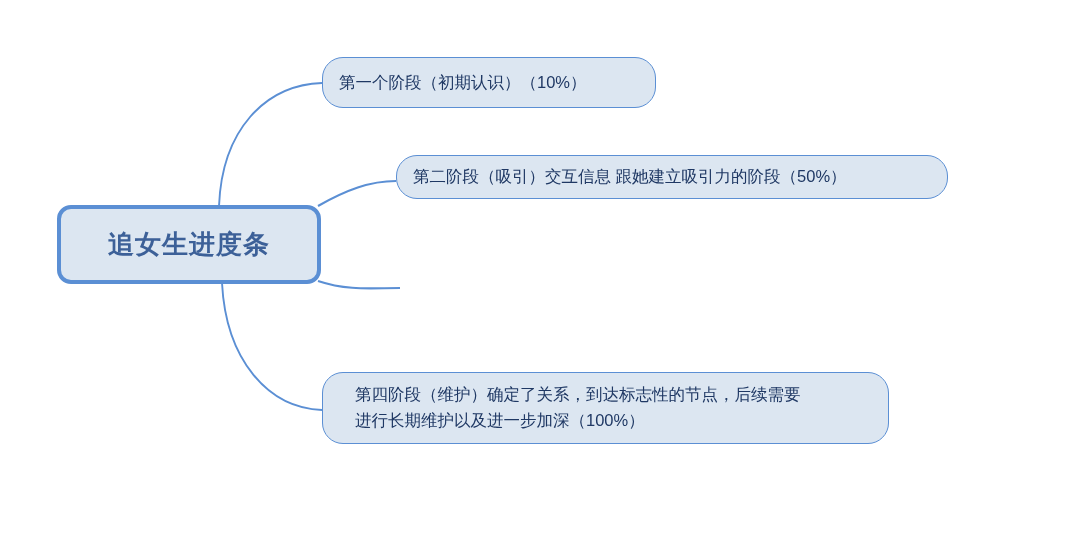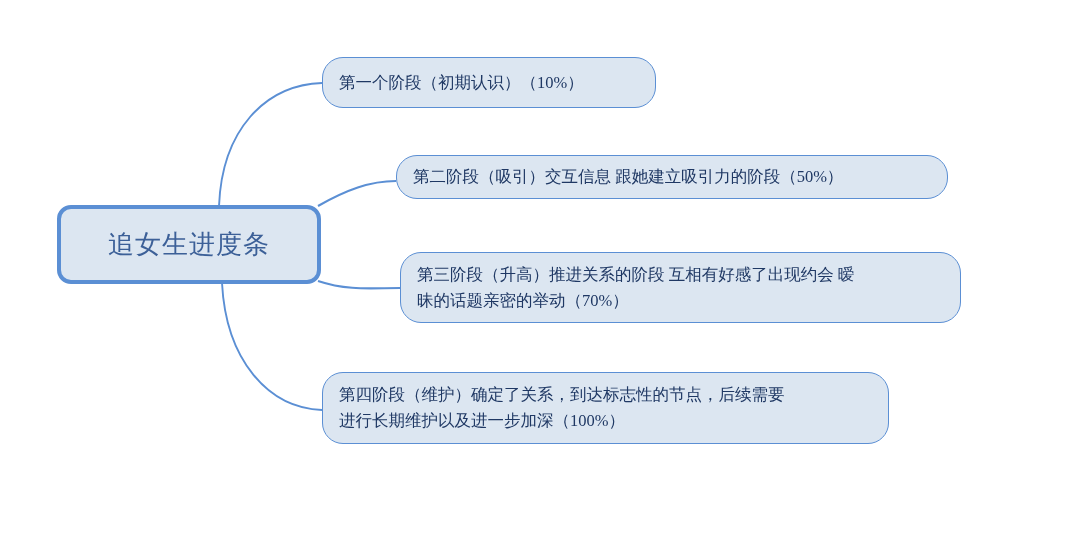--- a/index.html
+++ b/index.html
@@ -37,28 +37,27 @@
     top: 205px;
     width: 264px;
     height: 79px;
     border: 4px solid #5b8fd4;
     border-radius: 14px;
     justify-content: center;
   }
   .root-label {
     color: #3c6098;
     font-size: 26px;
-    font-weight: normal;
+    font-weight: bold;
     letter-spacing: 1px;
     line-height: 1.2;
   }
   .branch-node {
     border: 1.6px solid #5b8fd4;
     border-radius: 21px;
-    font-family: Liberation Serif, serif;
   }
   .branch-label {
     color: #1f3864;
     font-size: 16.5px;
     line-height: 1.55;
     padding: 0 16px;
     white-space: pre-line;
   }
   #node-1 {
     left: 322px;
@@ -76,20 +75,21 @@
     left: 400px;
     top: 252px;
     width: 561px;
     height: 71px;
   }
   #node-4 {
     left: 322px;
     top: 372px;
     width: 567px;
     height: 72px;
+    padding-left: 16px;
   }
 </style>
 </head>
 <body>
 
 <div id="canvas">
 
   <svg id="connectors" viewBox="0 0 1080 540" xmlns="http://www.w3.org/2000/svg">
     <path d="M 219 206 C 222 130 265 85 322 83" fill="none" stroke="#5b8fd4" stroke-width="1.9"></path>
     <path d="M 318 206 C 346 190 370 181 396 181" fill="none" stroke="#5b8fd4" stroke-width="2.1"></path>
@@ -102,23 +102,19 @@
   </div>
 
   <div class="node branch-node" id="node-1">
     <span class="branch-label">第一个阶段（初期认识）（10%）</span>
   </div>
 
   <div class="node branch-node" id="node-2">
     <span class="branch-label">第二阶段（吸引）交互信息 跟她建立吸引力的阶段（50%）</span>
   </div>
 
-  <div class="node branch-node" id="node-3">
-    <span class="branch-label">第三阶段（升高）推进关系的阶段 互相有好感了出现约会 暧
-昧的话题亲密的举动（70%）</span>
-  </div>
 
   <div class="node branch-node" id="node-4">
     <span class="branch-label">第四阶段（维护）确定了关系，到达标志性的节点，后续需要
 进行长期维护以及进一步加深（100%）</span>
   </div>
 
 </div>
 
 </body></html>

